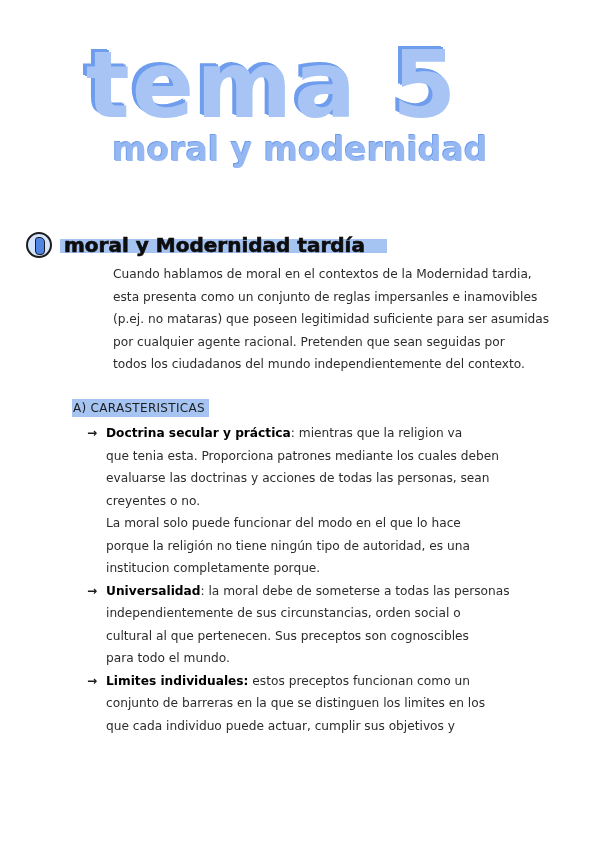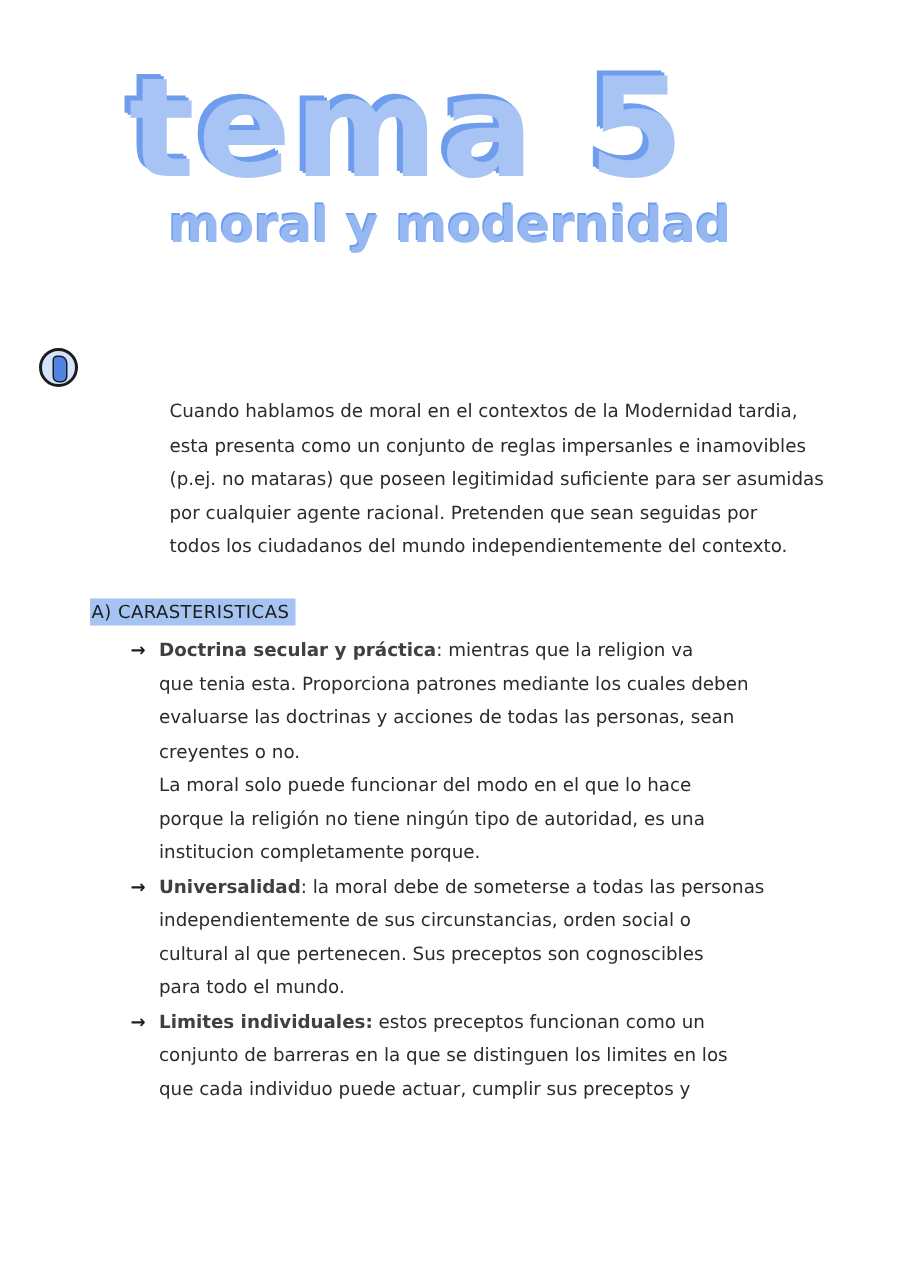--- a/index.html
+++ b/index.html
@@ -96,21 +96,21 @@
     top: 263px;
     width: 470px;
     font-size: 12.2px;
     line-height: 22.5px;
     color: #2c2c2c;
     margin-left: 40px;
   }
   .para .line { display: block; white-space: nowrap; }
   .subsection {
     position: absolute;
-    left: 60px;
+    left: 72px;
     top: 399px;
     font-size: 12px;
     line-height: 18px;
     padding: 0 4px 0 1px;
     background: #a6c4f2;
     color: #1c1c1c;
     letter-spacing: 0.3px;
   }
   .bullets {
     position: absolute;
@@ -129,34 +129,35 @@
   .arrow {
     position: absolute;
     left: 0;
     top: 0;
     font-size: 12px;
     line-height: 22.5px;
     color: #1c1c1c;
     font-weight: bold;
   }
   .term {
-    color: #404040;
+    color: #000000;
     font-weight: bold;
   }
 </style>
 </head>
 <body>
 
 <div class="title-wrap">
   <div class="big-title">tema 5</div>
   <div class="subtitle">moral y modernidad</div>
 </div>
 
 <div class="section-heading">
   <span class="num-icon"></span>
+  <span class="heading-text">moral y Modernidad tardía</span>
 </div>
 
 <div class="para">
   <span class="line">Cuando hablamos de moral en el contextos de la Modernidad tardia,</span>
   <span class="line">esta presenta como un conjunto de reglas impersanles e inamovibles</span>
   <span class="line">(p.ej. no mataras) que poseen legitimidad suficiente para ser asumidas</span>
   <span class="line">por cualquier agente racional. Pretenden que sean seguidas por</span>
   <span class="line">todos los ciudadanos del mundo independientemente del contexto.</span>
 </div>
 
@@ -177,15 +178,15 @@
     <span class="arrow">→</span>
     <span class="line"><span class="term">Universalidad</span><span>: la moral debe de someterse a todas las personas</span></span>
     <span class="line">independientemente de sus circunstancias, orden social o</span>
     <span class="line">cultural al que pertenecen. Sus preceptos son cognoscibles</span>
     <span class="line">para todo el mundo.</span>
   </div>
   <div class="bullet">
     <span class="arrow">→</span>
     <span class="line"><span class="term">Limites individuales:</span><span> estos preceptos funcionan como un</span></span>
     <span class="line">conjunto de barreras en la que se distinguen los limites en los</span>
-    <span class="line">que cada individuo puede actuar, cumplir sus preceptos y</span>
+    <span class="line">que cada individuo puede actuar, cumplir sus objetivos y</span>
   </div>
 </div>
 
 </body></html>

